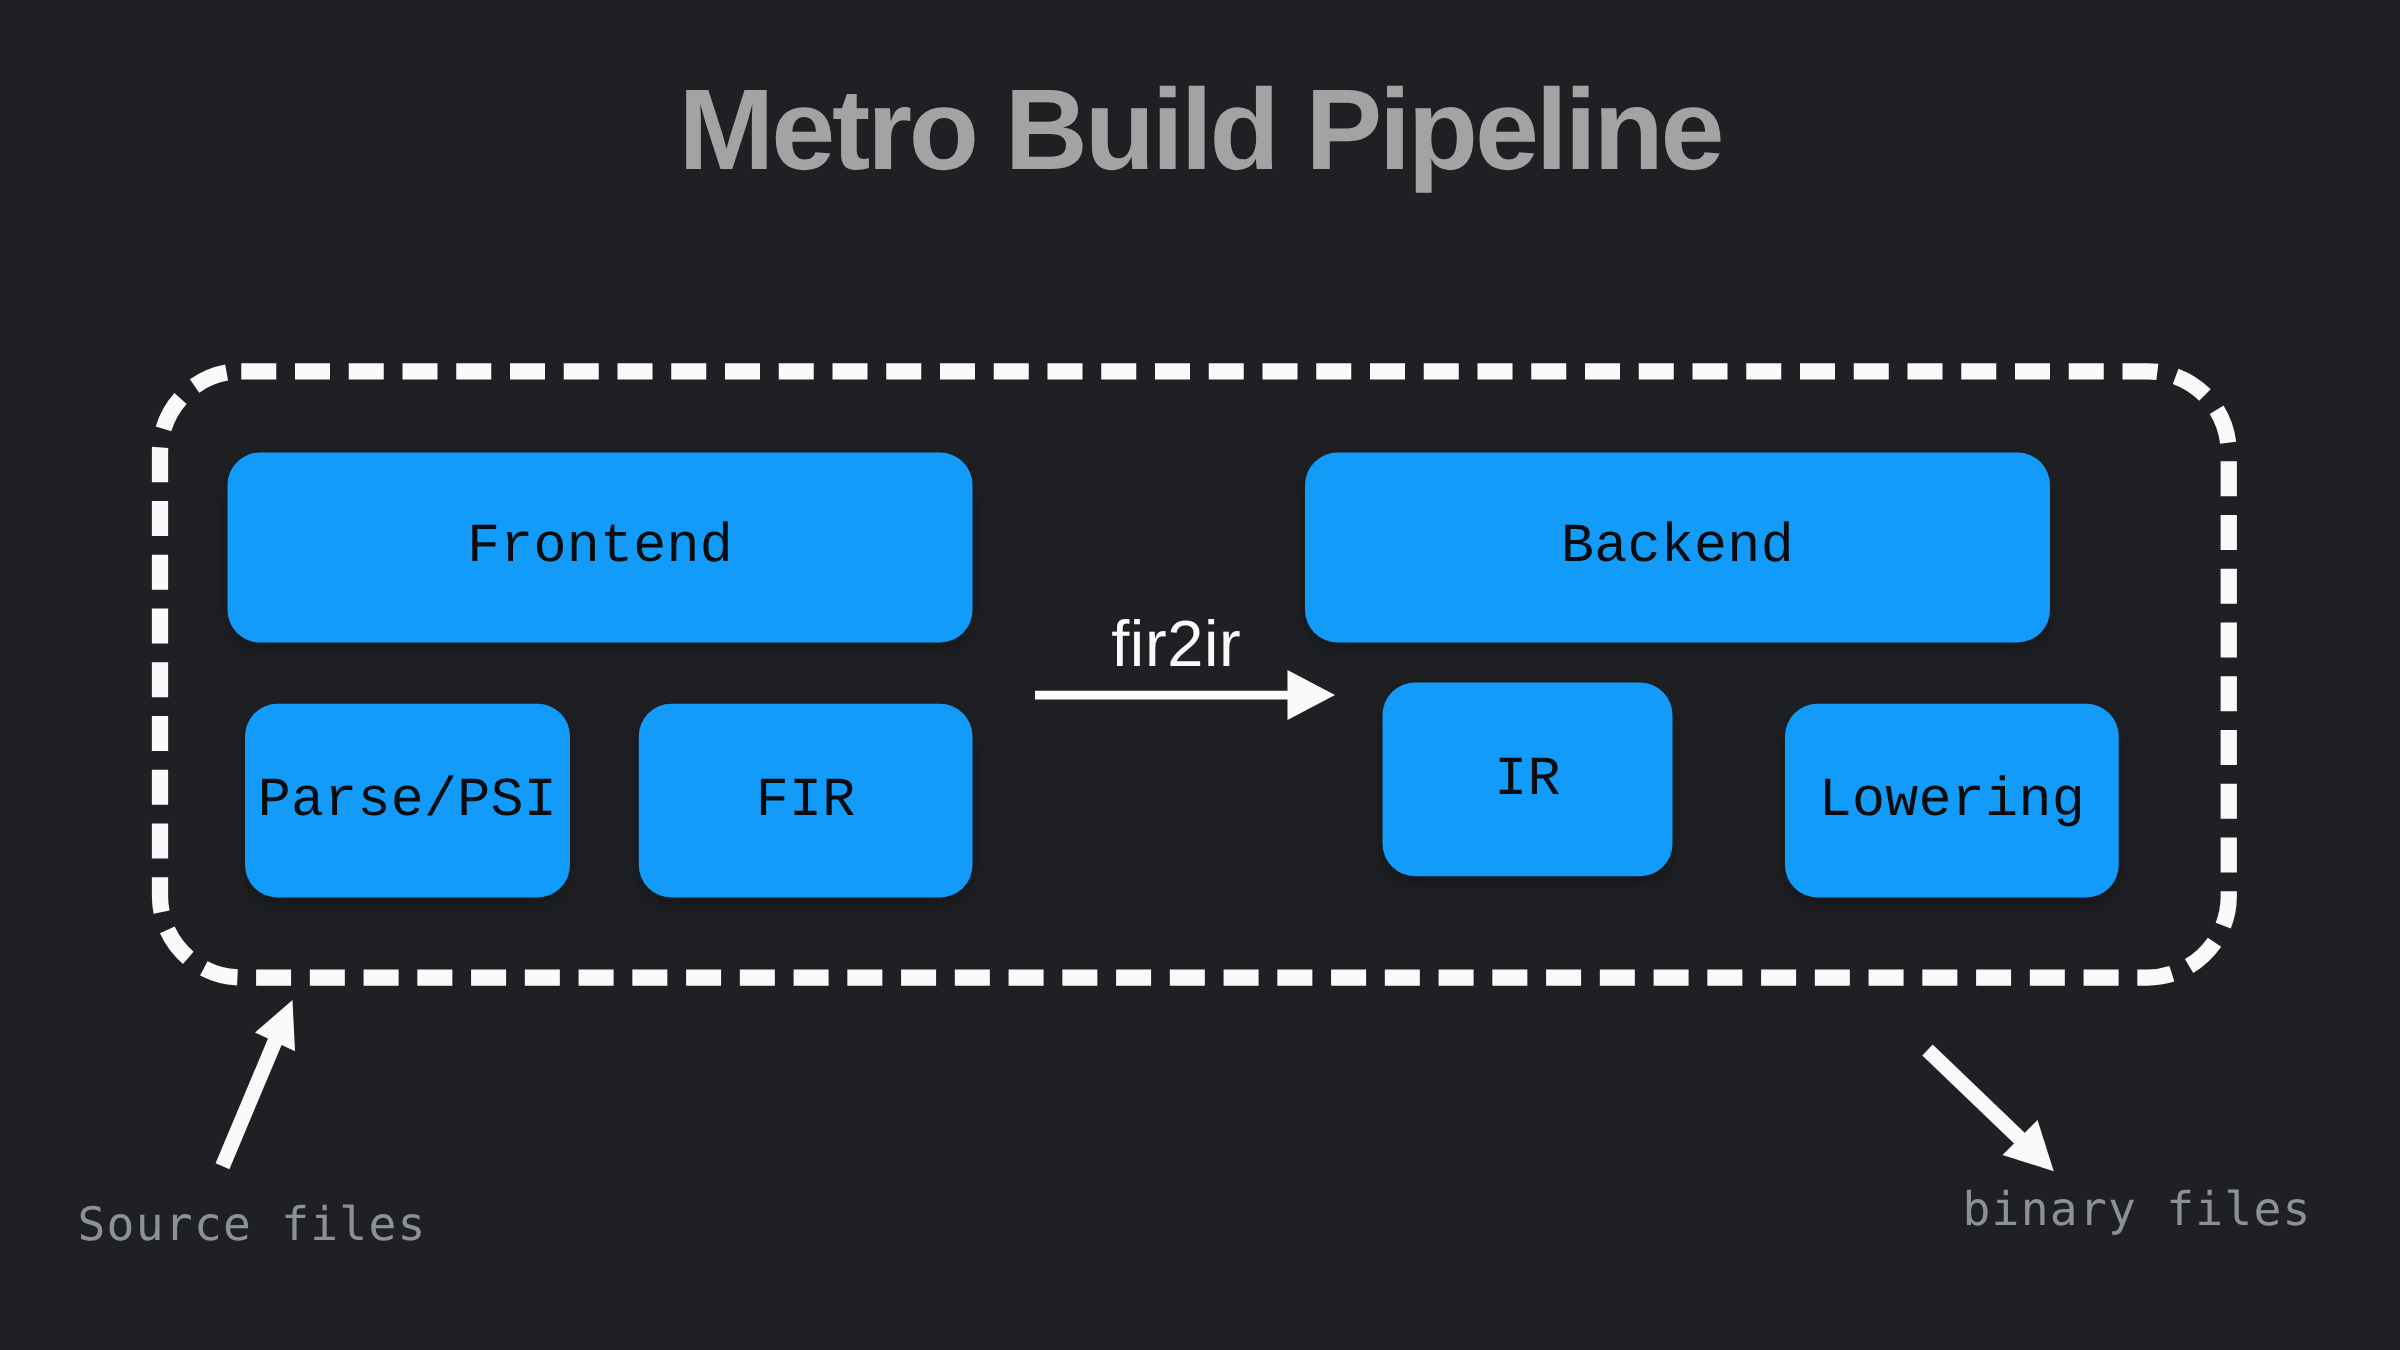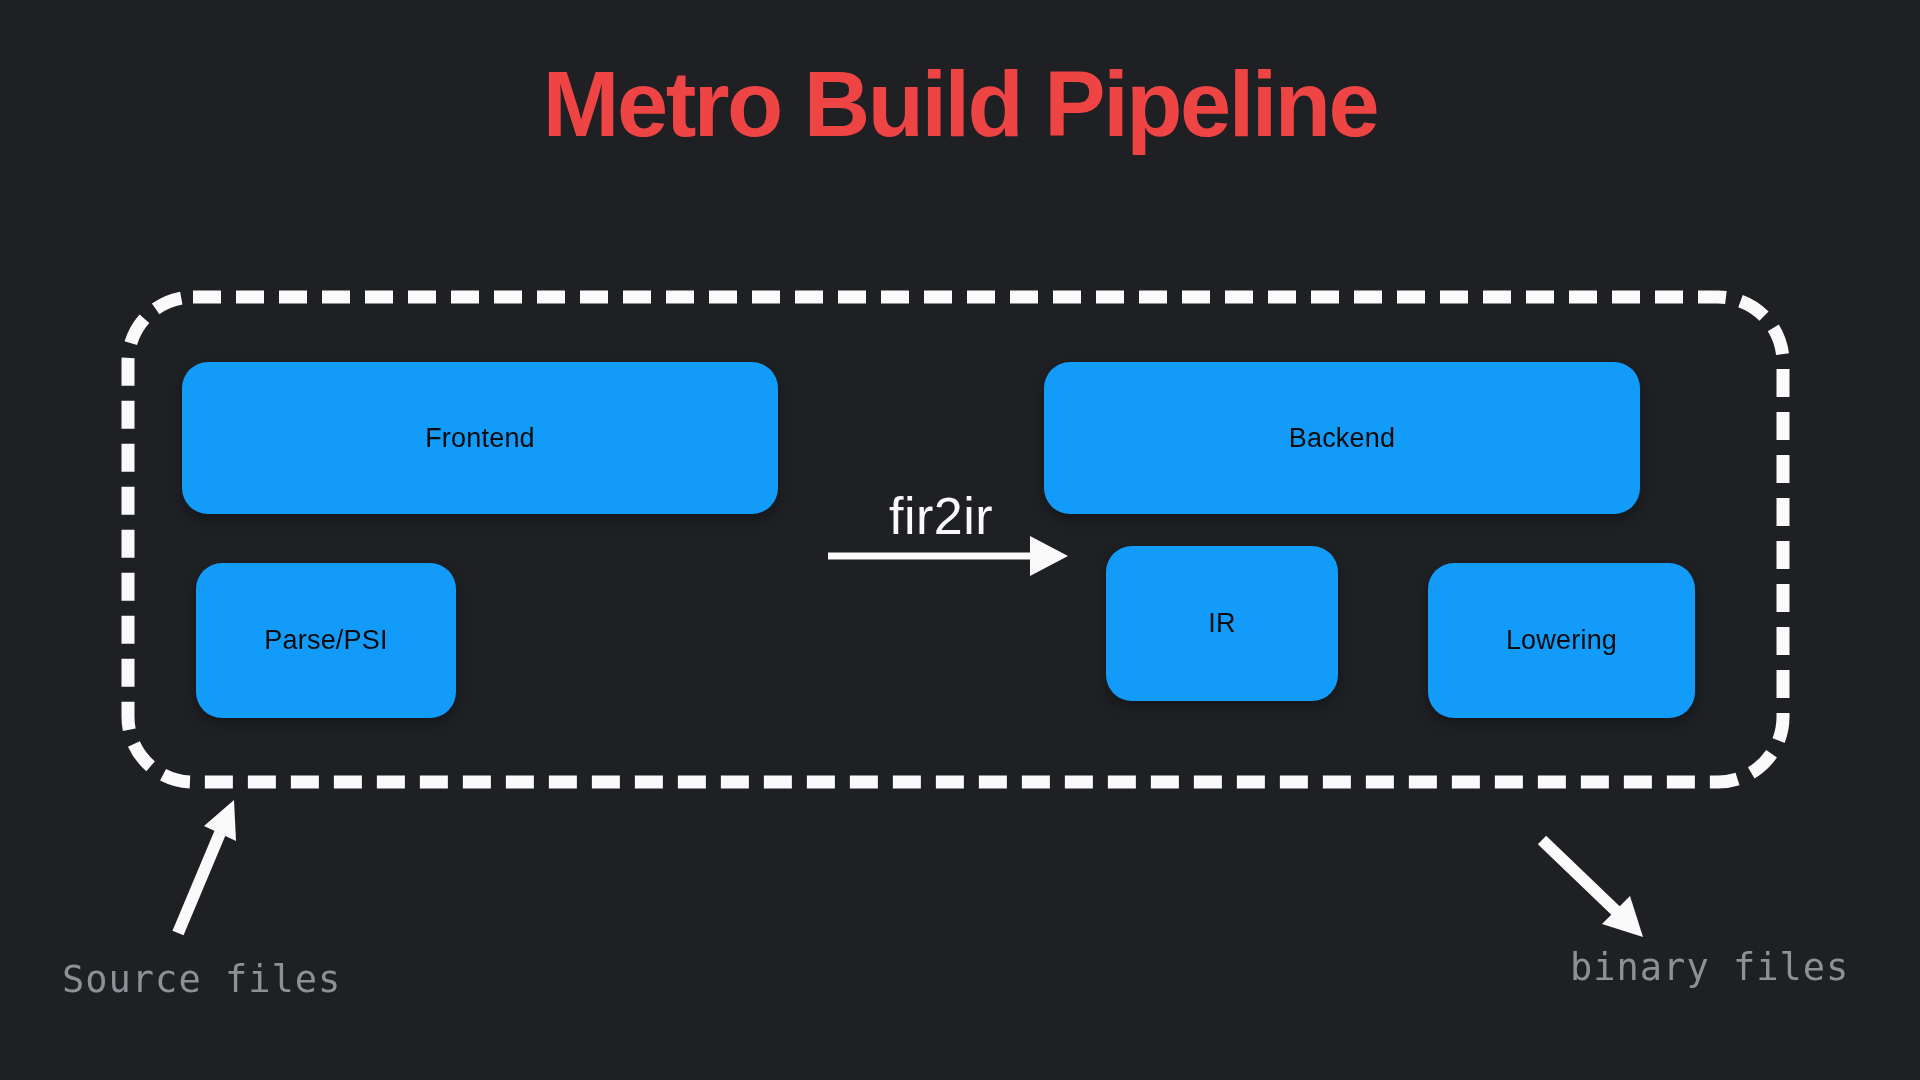--- a/index.html
+++ b/index.html
@@ -24,42 +24,43 @@
   }
   .title {
     position: absolute;
     top: 52px;
     left: 0;
     width: 1920px;
     text-align: center;
     font-size: 92px;
     font-weight: 700;
     letter-spacing: -2.5px;
-    color: #ef4444;
+    color: #a3a3a3;
   }
   .overlay-svg {
     position: absolute;
     inset: 0;
     width: 1920px;
     height: 1080px;
   }
   .node {
     position: absolute;
     background: var(--node-fill);
     border-radius: 26px;
     display: flex;
     align-items: center;
     justify-content: center;
     box-shadow: 0 6px 14px rgba(0,0,0,0.30);
   }
   .node-label {
     color: var(--node-text);
-    font-size: 27px;
+    font-size: 44px;
     font-weight: 400;
     letter-spacing: 0.2px;
+    font-family: Liberation Mono, monospace;
   }
   .node-frontend { left: 182px; top: 362px; width: 596px; height: 152px; }
   .node-parse-psi { left: 196px; top: 563px; width: 260px; height: 155px; text-align: center; }
   .node-fir { left: 511px; top: 563px; width: 267px; height: 155px; }
   .node-backend { left: 1044px; top: 362px; width: 596px; height: 152px; }
   .node-ir { left: 1106px; top: 546px; width: 232px; height: 155px; }
   .node-lowering { left: 1428px; top: 563px; width: 267px; height: 155px; }
   .edge-label {
     position: absolute;
     left: 941px;
@@ -105,20 +106,23 @@
       <polygon points="1643,937 1602,924 1630,896" fill="var(--stroke-white)"></polygon>
     </g>
   </svg>
 
   <div class="node node-frontend">
     <span class="node-label">Frontend</span>
   </div>
   <div class="node node-parse-psi">
     <span class="node-label">Parse/PSI</span>
   </div>
+  <div class="node node-fir">
+    <span class="node-label">FIR</span>
+  </div>
 
   <div class="node node-backend">
     <span class="node-label">Backend</span>
   </div>
   <div class="node node-ir">
     <span class="node-label">IR</span>
   </div>
   <div class="node node-lowering">
     <span class="node-label">Lowering</span>
   </div>

